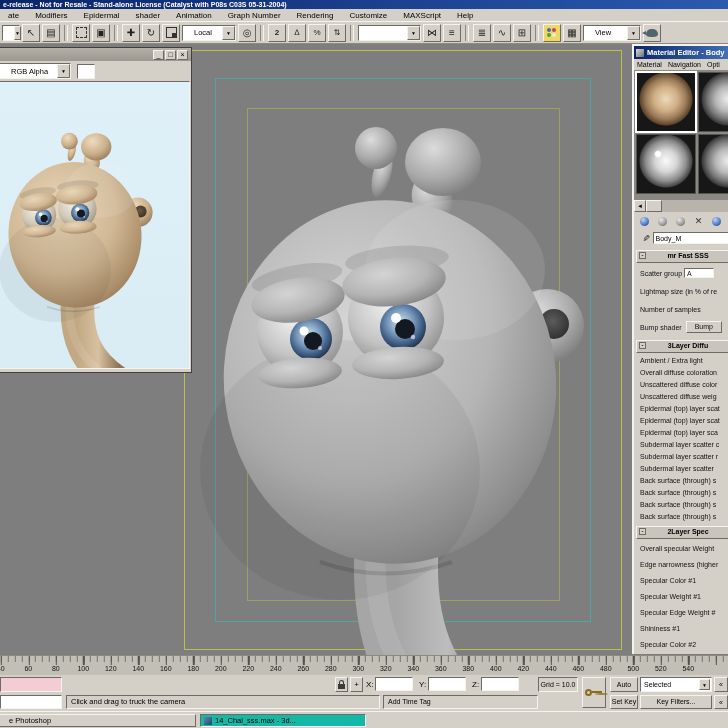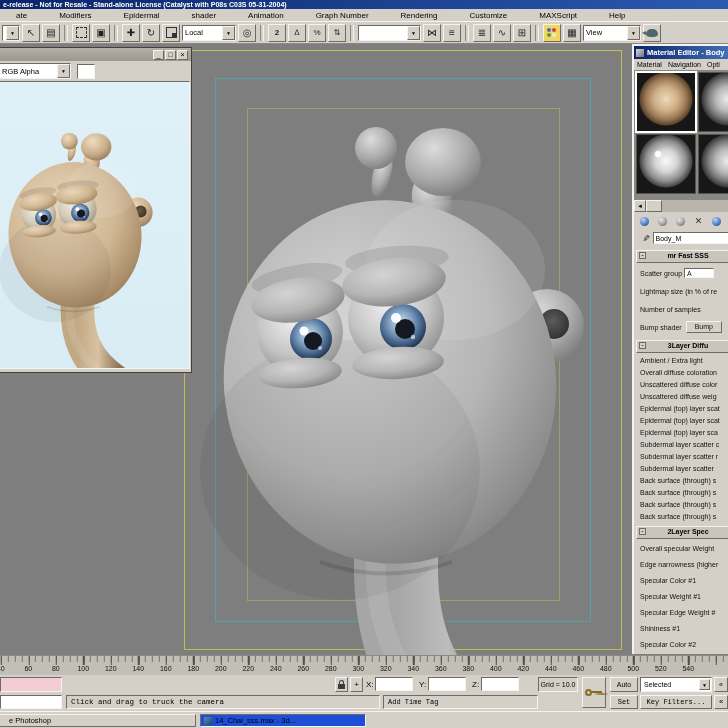--- a/index.html
+++ b/index.html
@@ -4,31 +4,31 @@
 <style>
   html,body{margin:0;padding:0;}
   .screen{position:relative;width:728px;height:728px;overflow:hidden;
     font-family:"Liberation Sans",sans-serif;background:var(--viewport_gray,#7e7e7e);}
   
   .titlebar{position:absolute;left:0;top:0;width:728px;height:9px;
     background:linear-gradient(90deg,var(--titlebar_blue,#0a246a),var(--titlebar_blue2,#2a5ab0));
     color:#fff;font-size:7px;line-height:9px;font-weight:bold;padding-left:3px;box-sizing:border-box;white-space:nowrap;overflow:hidden;}
   .menubar{position:absolute;left:0;top:9px;width:728px;height:12px;background:var(--ui_face,#d4d0c8);
     display:flex;align-items:center;font-size:8px;color:#000;}
-  .menu-item{padding:0 16px;white-space:nowrap;}
+  .menu-item{padding:0 8px;white-space:nowrap;}
   .toolbar{position:absolute;left:0;top:21px;width:728px;height:23px;background:var(--ui_face,#d4d0c8);
     border-top:1px solid #f5f3ef;border-bottom:1px solid #8d897f;box-sizing:border-box;
     display:flex;align-items:center;gap:2px;padding-left:2px;}
   .tbtn{width:18px;height:18px;flex:0 0 auto;background:var(--ui_face,#d4d0c8);
     border:1px solid;border-color:#f5f3ef #6e6a64 #6e6a64 #f5f3ef;
     display:flex;align-items:center;justify-content:center;font-size:10px;color:#222;box-sizing:border-box;}
   .tbtn.hl{background:var(--me_highlight_yellow,#f0d860);}
   .tsep{width:2px;height:16px;border-left:1px solid #8d897f;border-right:1px solid #f5f3ef;margin:0 2px;flex:0 0 auto;}
   .combo{height:16px;background:#fff;border:1px solid;border-color:#6e6a64 #f5f3ef #f5f3ef #6e6a64;
-    display:flex;align-items:center;font-size:7.5px;padding-left:2px;box-sizing:border-box;flex:0 0 auto;color:#000;}
+    display:flex;align-items:center;font-size:7.5px;padding-left:11px;box-sizing:border-box;flex:0 0 auto;color:#000;}
   .combo .arrow{margin-left:auto;width:11px;height:12px;background:var(--ui_face,#d4d0c8);
     border:1px solid;border-color:#f5f3ef #6e6a64 #6e6a64 #f5f3ef;font-size:5px;display:flex;align-items:center;justify-content:center;}
   .dash-sq{width:9px;height:9px;border:1px dashed #333;}
   .scale-sq{width:9px;height:9px;border:1px solid #333;position:relative;}
   .scale-sq::after{content:'';position:absolute;right:0;bottom:0;width:4px;height:4px;background:#333;}
   .teapot{width:12px;height:8px;background:#50656e;border-radius:50% 50% 45% 45%/70% 70% 40% 40%;position:relative;}
   .teapot::before{content:'';position:absolute;left:-4px;top:2px;border-top:2px solid transparent;border-bottom:2px solid transparent;border-right:4px solid #50656e;}
   .dots4{width:10px;height:10px;display:grid;grid-template-columns:5px 5px;}
   .dots4 i{width:4px;height:4px;border-radius:50%;}
   .dots4 i:nth-child(1){background:#4868c8}.dots4 i:nth-child(2){background:#c84848}
@@ -87,21 +87,21 @@
   .ruler{position:absolute;left:0;top:655px;width:728px;height:20px;background:#c2bfb6;border-top:1px solid #8d897f;box-sizing:border-box;overflow:hidden;}
   .ruler .ticks-minor{position:absolute;left:0;top:0;width:100%;height:6px;
     background:repeating-linear-gradient(90deg,#76736b 0 1px,rgba(0,0,0,0) 1px 6.875px);background-position:0.8px 0;}
   .ruler .ticks-major{position:absolute;left:0;top:0;width:100%;height:9px;
     background:repeating-linear-gradient(90deg,#55524b 0 1px,rgba(0,0,0,0) 1px 27.5px);background-position:0.8px 0;}
   .ruler-labels{position:absolute;left:-12.95px;top:9px;display:flex;}
   .ruler-labels span{width:27.5px;flex:0 0 auto;text-align:center;font-size:7px;color:#111;}
   
   .srow{position:absolute;left:0;width:728px;background:var(--ui_face,#d4d0c8);}
   .srow1{top:675px;height:19px;}
-  .srow2{top:694px;height:17px;font-family:Liberation Mono, monospace;}
+  .srow2{top:694px;height:17px;}
   .inset{border:1px solid;border-color:#6e6a64 #f5f3ef #f5f3ef #6e6a64;box-sizing:border-box;}
   .outset{border:1px solid;border-color:#f5f3ef #6e6a64 #6e6a64 #f5f3ef;box-sizing:border-box;background:var(--ui_face,#d4d0c8);}
   .abs{position:absolute;}
   .listener-pink{left:0;top:2px;width:62px;height:15px;background:var(--listener_pink,#f3cdd3);}
   .listener-white{left:0;top:1px;width:62px;height:14px;background:#fff;}
   .sel-status{left:66px;top:2px;width:266px;height:15px;font-size:8px;line-height:13px;padding-left:4px;color:#000;background:var(--ui_face,#d4d0c8);}
   .sq13{width:13px;height:15px;display:flex;align-items:center;justify-content:center;font-size:8px;}
   .lockicon{width:7px;height:5px;background:#3a3a3a;position:relative;margin-top:4px;}
   .lockicon::before{content:'';position:absolute;left:1px;top:-4px;width:3px;height:4px;border:1px solid #3a3a3a;border-bottom:none;border-radius:3px 3px 0 0;}
   .axis-label{font-size:8px;color:#000;top:5px;position:absolute;}
@@ -114,21 +114,21 @@
   .keyicon::before{content:'';position:absolute;left:0;top:0;width:7px;height:7px;border:2px solid #8a6d1c;border-radius:50%;box-sizing:border-box;}
   .keyicon::after{content:'';position:absolute;left:7px;top:2px;width:10px;height:2px;background:#8a6d1c;box-shadow:6px 2px 0 -0.5px #8a6d1c,3px 2px 0 -0.5px #8a6d1c;}
   .small-btn{font-size:7px;line-height:13px;text-align:center;color:#000;position:absolute;height:15px;}
   .combo-sm{position:absolute;height:15px;background:#fff;font-size:7px;line-height:13px;padding-left:3px;color:#000;}
   .combo-sm .arrow{position:absolute;right:1px;top:1px;width:11px;height:11px;background:var(--ui_face,#d4d0c8);
     border:1px solid;border-color:#f5f3ef #6e6a64 #6e6a64 #f5f3ef;font-size:5px;text-align:center;line-height:10px;box-sizing:border-box;}
   .pb{font-size:7px;line-height:13px;text-align:center;color:#000;}
   
   .taskbar{position:absolute;left:0;top:711px;width:728px;height:17px;background:var(--ui_face,#d4d0c8);border-top:1px solid #f5f3ef;box-sizing:border-box;}
   .task-btn{position:absolute;top:2px;height:13px;font-size:7.5px;line-height:11px;padding-left:14px;box-sizing:border-box;color:#000;white-space:nowrap;overflow:hidden;}
-  .task-btn.active{background:#1d4ed8;border-color:#6e6a64 #f5f3ef #f5f3ef #6e6a64;}
+  .task-btn.active{background:#14b8a6;border-color:#6e6a64 #f5f3ef #f5f3ef #6e6a64;}
   .task-icon{position:absolute;left:3px;top:2px;width:8px;height:8px;background:linear-gradient(135deg,#5a8ab0,#204868);}
 </style>
 </head>
 <body>
 
 <div class="screen">
 
   <div class="titlebar">
     <span>e-release - Not for Resale - Stand-alone License (Catalyst with P08s C03S 05-31-2004)</span>
   </div>

